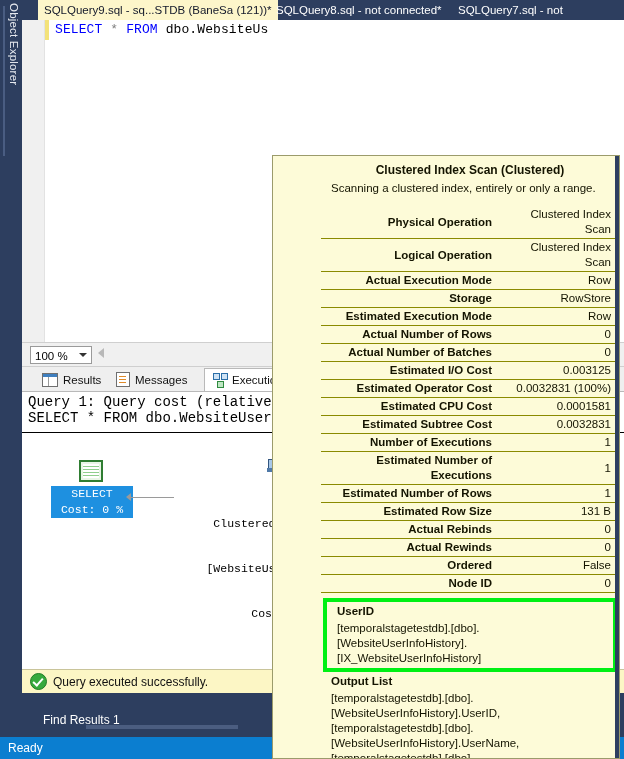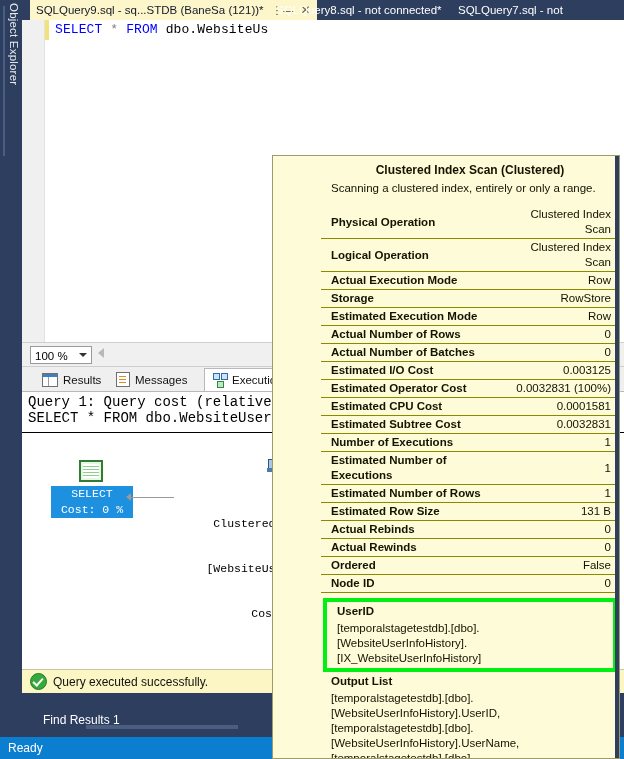--- a/index.html
+++ b/index.html
@@ -46,21 +46,21 @@
     background:transparent;color:#ffffff;
   }
   .tab .ttl{line-height:20px;}
   .tab .pin{
     margin-left:8px;font-size:11px;color:#4a4a2a;
     transform:scaleX(1);
   }
   .tab .cls{
     margin-left:7px;font-size:12px;color:#6b6b45;line-height:12px;
   }
-  #tab-1{left:8px;}
+  #tab-1{left:16px;flex-direction:column;}
   #tab-2{left:248px;}
   #tab-3{left:430px;}
 
   
   .editor{
     position:absolute;left:22px;top:20px;width:247px;height:322px;
     background:#ffffff;overflow:hidden;
   }
   .editor .gutter{
     position:absolute;left:0;top:0;width:22px;height:100%;
@@ -242,21 +242,21 @@
   .tt-title{
     text-align:center;font-weight:bold;font-size:12px;
     margin:7px 0 5px 0;
   }
   .tt-sub{padding:0 8px 0 10px;margin-bottom:12px;}
   .tt-table{width:100%;border-collapse:collapse;}
   .tt-table td{
     border-bottom:1px solid #8a8a00;
     padding:1px 8px 1px 10px;font-size:11.5px;line-height:15px;
   }
-  .tt-table td.k{font-weight:bold;text-align:left;}
+  .tt-table td.k{font-weight:bold;text-align:right;}
   .tt-table td.v{text-align:right;}
   .tt-sec{
     padding:2px 8px 2px 10px;font-weight:bold;font-size:11.5px;line-height:15px;
   }
   .tt-body{
     padding:0 8px 2px 10px;font-size:11.5px;line-height:15px;
     word-break:break-word;
   }
   .tt-obj-wrap{
     margin:5px 2px 0 2px;border:4px solid #00f014;

